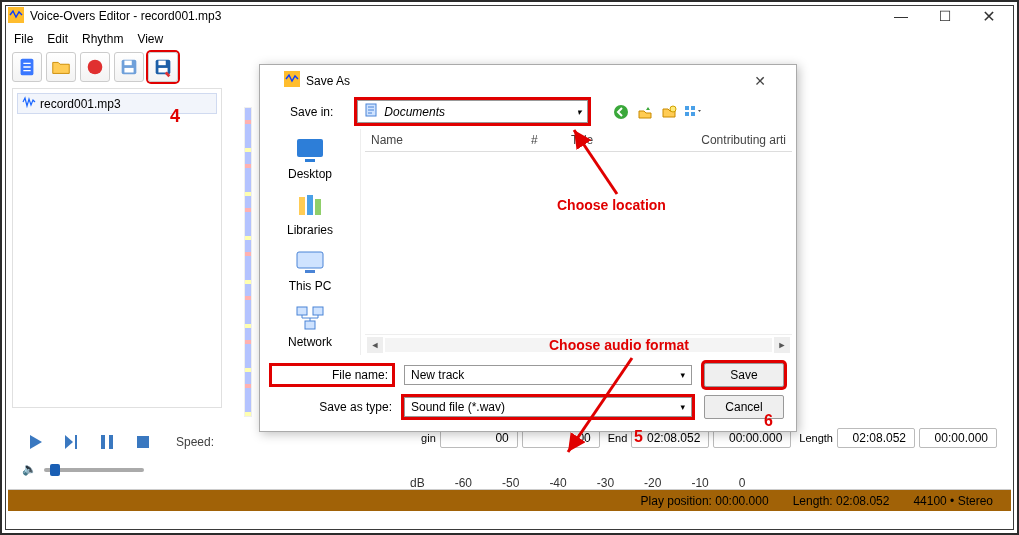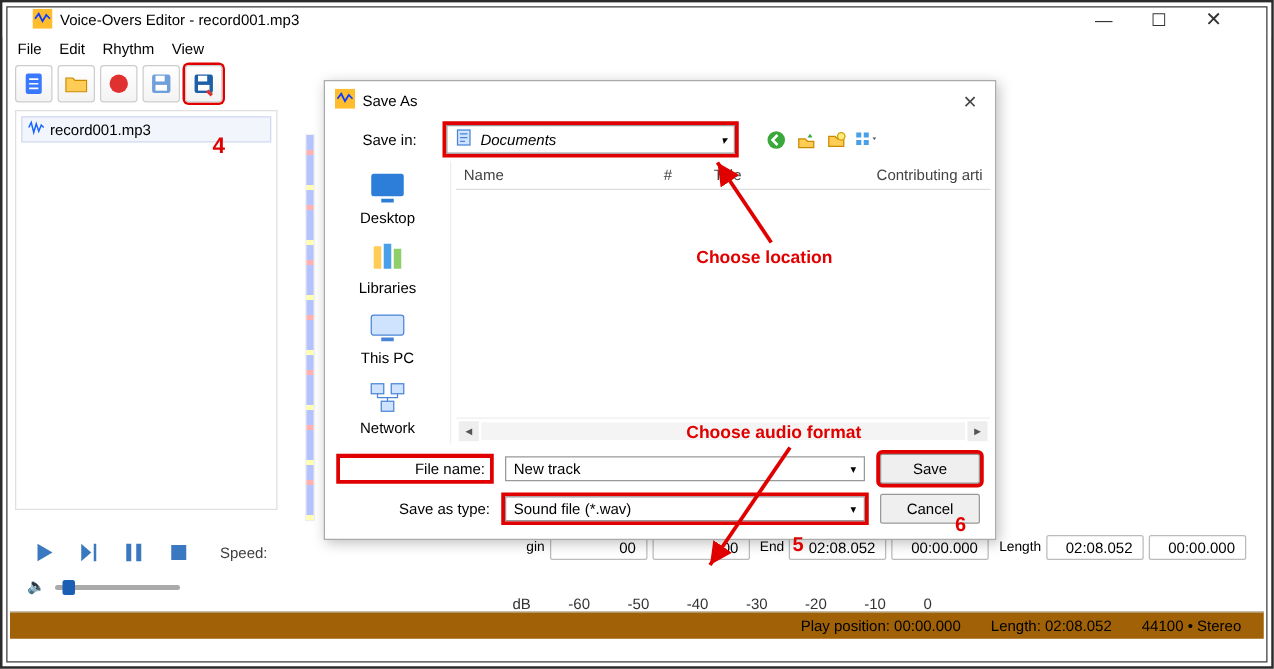--- a/index.html
+++ b/index.html
@@ -1,18 +1,18 @@
 <!DOCTYPE html>
 <html><head>
 <meta charset="utf-8">
 <style>
 * { box-sizing: border-box; margin: 0; padding: 0; font-family: "Segoe UI", Tahoma, sans-serif; font-size: 12px; }
 body { background: #fff; width: 1019px; height: 535px; position: relative; overflow: hidden; border: 2px solid #2b2b2b; }
 .inner-border { position: absolute; inset: 3px; border: 1px solid #3a3a3a; }
-.titlebar { display: flex; align-items: center; height: 28px; padding: 0 24px; background: #fff; }
+.titlebar { display: flex; align-items: center; height: 28px; padding: 0 6px; background: #fff; }
 .titlebar .app-icon svg { width: 16px; height: 16px; }
 .titlebar .title { margin-left: 6px; flex: 1; }
 .titlebar .win-btn { width: 44px; height: 28px; display: flex; align-items: center; justify-content: center; color: #333; font-size: 14px; }
 .titlebar .win-btn.close { font-size: 16px; }
 .menubar { display: flex; gap: 14px; padding: 2px 12px 4px; }
 .menubar span { cursor: default; }
 .toolbar { display: flex; gap: 4px; padding: 2px 10px 6px; }
 .tool-btn { width: 30px; height: 30px; border: 1px solid #ccc; border-radius: 3px; background: linear-gradient(#fff,#f3f3f3); display: flex; align-items: center; justify-content: center; }
 .tool-btn svg { width: 22px; height: 22px; }
 .tool-highlight { box-shadow: 0 0 0 2px #e00000; }
@@ -31,21 +31,21 @@
 .time-boxes { position: absolute; right: 20px; top: 426px; display: flex; gap: 8px; }
 .time-col { display: flex; flex-direction: row; align-items: center; gap: 4px; }
 .time-col .lbl { font-size: 11px; }
 .time-col .val { border: 1px solid #bbb; border-radius: 2px; padding: 2px 8px; min-width: 78px; text-align: right; background: #fff; }
 .db-scale { position: absolute; left: 408px; top: 474px; display: flex; gap: 30px; font-size: 11px; color: #333; }
 .statusbar { position: absolute; bottom: 22px; left: 6px; right: 6px; height: 22px; border-top: 1px solid #ccc; display: flex; align-items: center; justify-content: flex-end; gap: 24px; padding: 0 18px; font-size: 11px; background: #a16207; }
 .vbar { position: absolute; left: 242px; top: 105px; width: 8px; height: 310px; background: repeating-linear-gradient(180deg,#0b3cff 0 12px,#ff0000 12px 16px,#0b3cff 16px 40px,#ff0 40px 44px); opacity: .3; border: 1px solid #ccc; }
 
 
 .dialog { position: absolute; left: 257px; top: 62px; width: 538px; background: #fff; border: 1px solid #aaa; box-shadow: 2px 2px 10px rgba(0,0,0,.25); }
-.dialog .dlg-title { display: flex; align-items: center; padding: 6px 8px; }
+.dialog .dlg-title { display: flex; align-items: center; padding: 6px 24px; }
 .dialog .dlg-title .spacer { flex: 1; }
 .dialog .dlg-close { font-size: 14px; color: #444; padding: 0 6px; }
 .savein-row { display: flex; align-items: center; gap: 24px; padding: 4px 0 6px 30px; }
 .savein-row .combo { border: 1px solid #999; padding: 2px 6px; width: 231px; display: flex; align-items: center; justify-content: space-between; background: #fff; font-style: italic; }
 .savein-row .combo .doc-icon svg { width: 14px; height: 14px; }
 .savein-row .nav-icons { display: flex; gap: 6px; }
 .savein-row .nav-icons .ic { width: 18px; height: 18px; display: flex; align-items: center; justify-content: center; }
 
 
 .redbox { box-shadow: 0 0 0 3px #e00000; }

